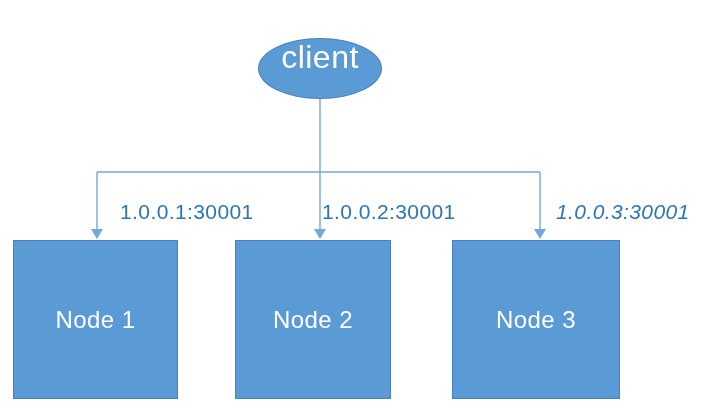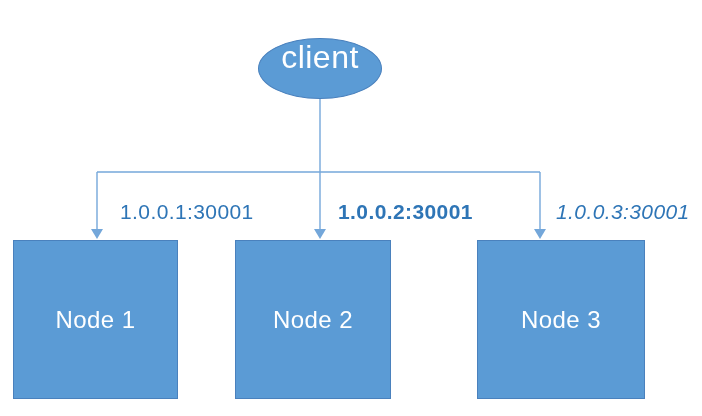--- a/index.html
+++ b/index.html
@@ -54,41 +54,41 @@
   }
   .edge-label {
     position: absolute;
     top: 200px;
     color: var(--label-text);
     font-size: 21px;
     letter-spacing: 0.4px;
     white-space: nowrap;
   }
   .edge-label.l1 { left: 110px; margin-left: 10px; }
-  .edge-label.l2 { left: 338px; font-weight: bold; }
+  .edge-label.l2 { left: 322px; }
   .edge-label.l3 { left: 556px; font-style: italic; }
   .node-box {
     position: absolute;
     top: 240px;
     height: 159px;
     background: var(--shape-fill);
     border: 1.3px solid var(--shape-border);
     display: flex;
     flex-direction: column;
     align-items: center;
     justify-content: center;
     color: var(--shape-text);
     font-size: 24px;
     line-height: 1.13;
     text-align: center;
     letter-spacing: 0.4px;
   }
   .node-box.n1 { left: 13px;  width: 165px; }
   .node-box.n2 { left: 235px; width: 156px; }
-  .node-box.n3 { left: 477px; width: 168px; }
+  .node-box.n3 { left: 452px; width: 168px; }
 </style>
 </head>
 <body>
 
 <div class="canvas">
 
   <svg class="connectors" viewBox="0 0 702 416" xmlns="http://www.w3.org/2000/svg">
 
     <line x1="320" y1="99" x2="320" y2="231"></line>
 

